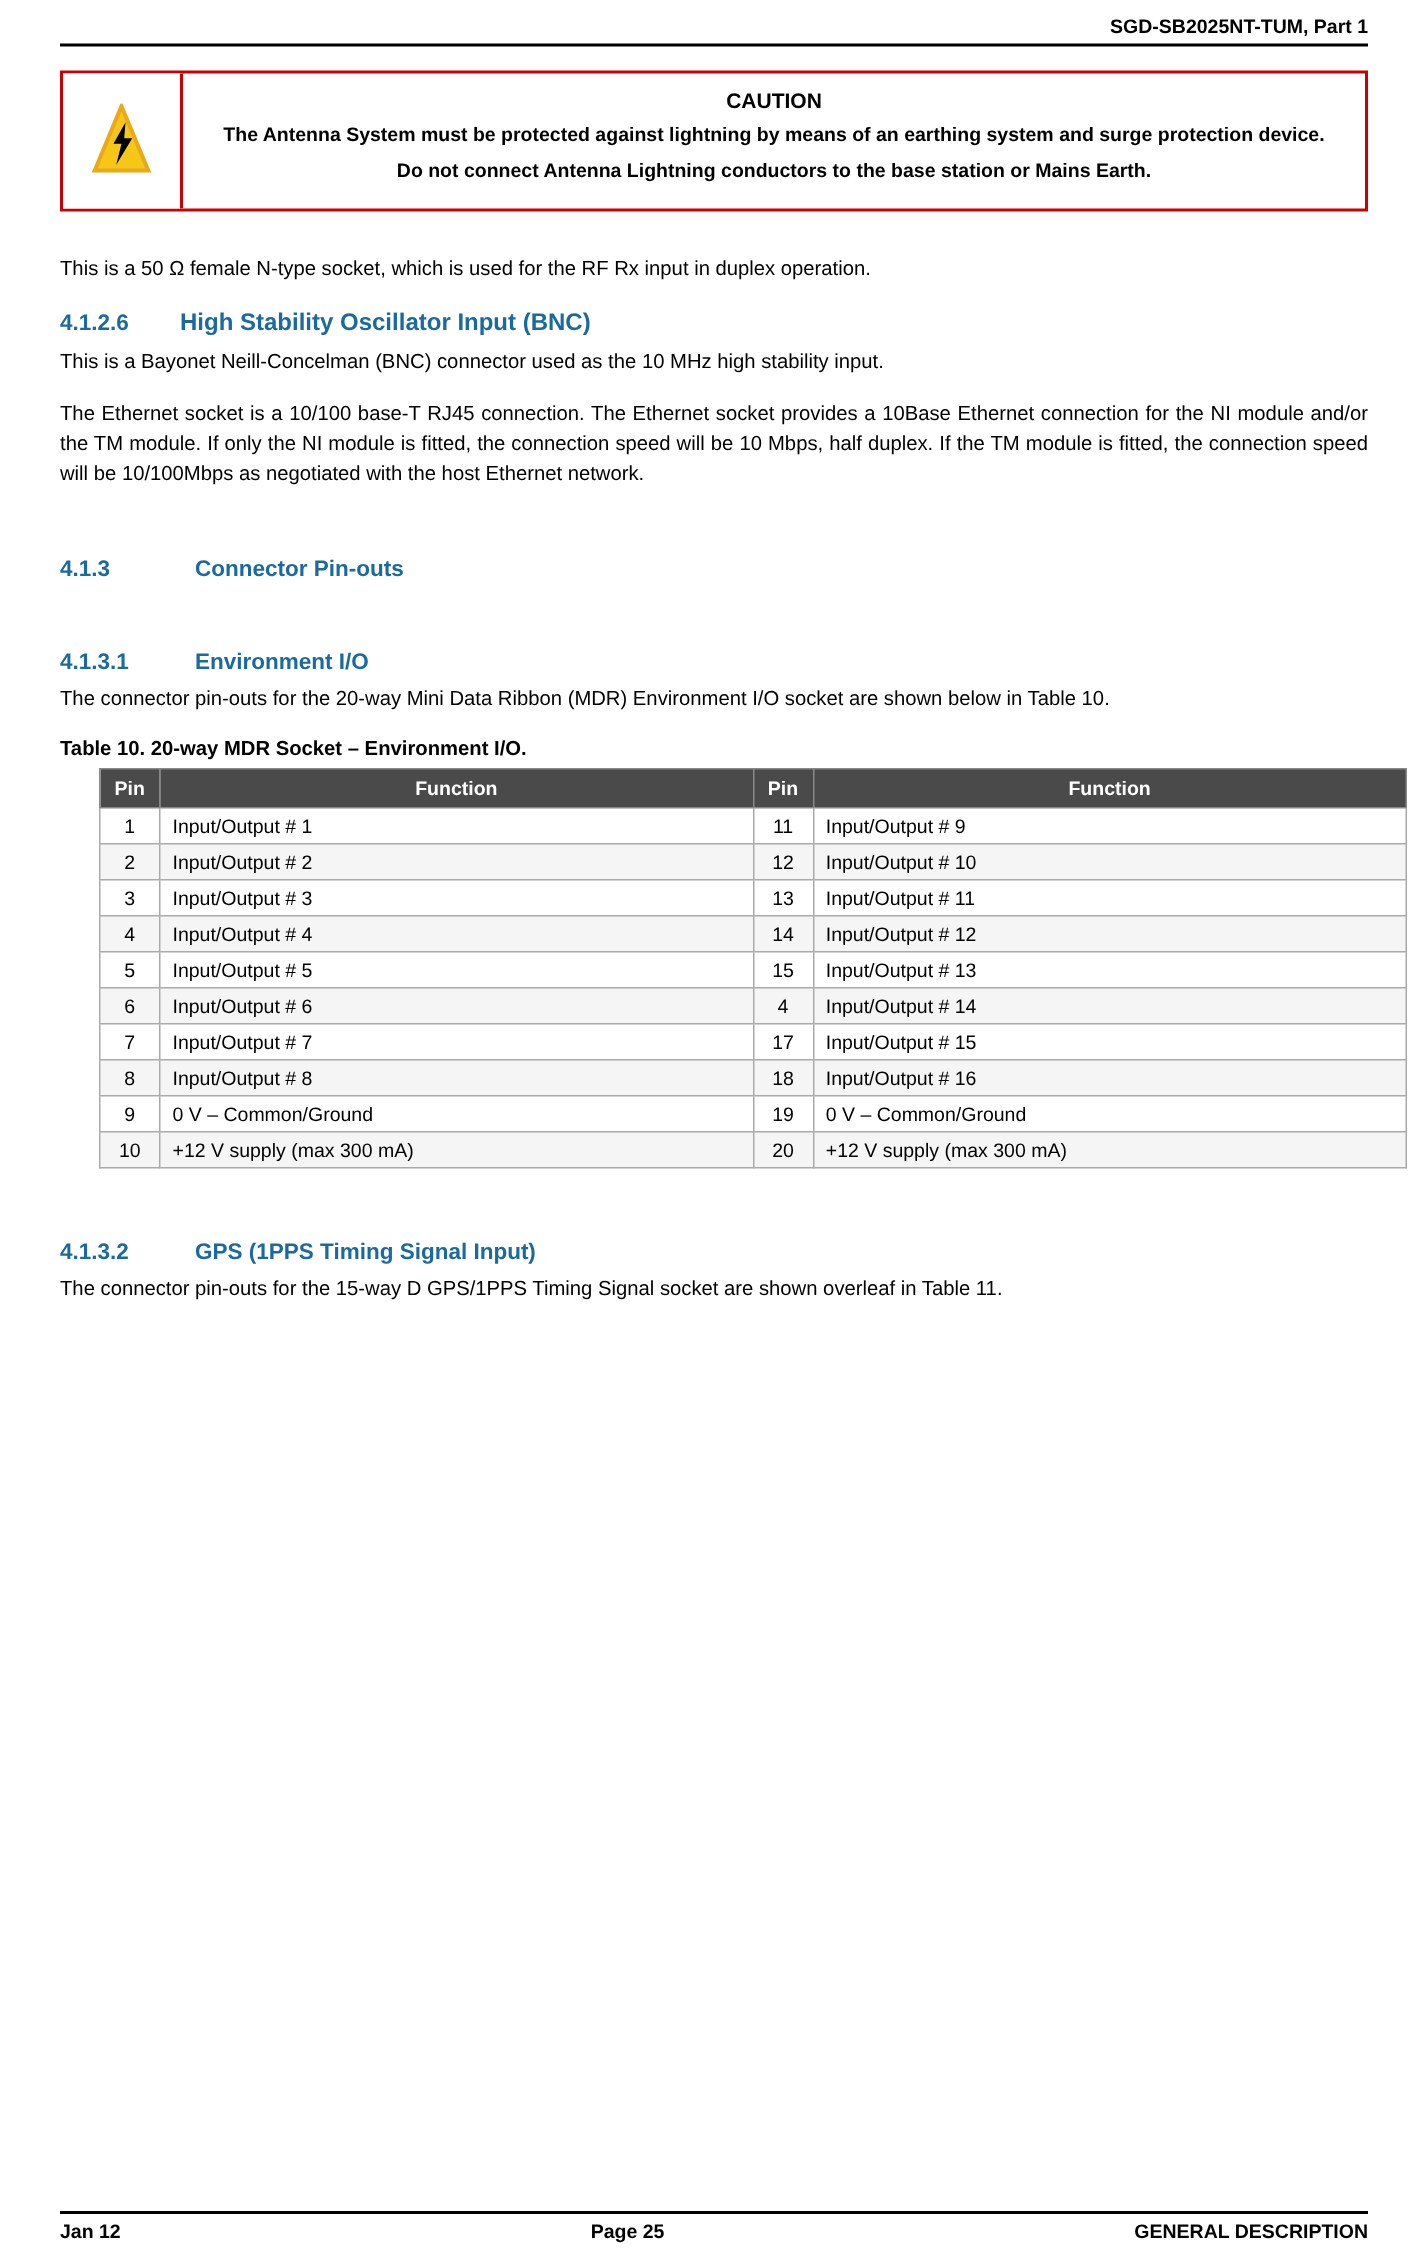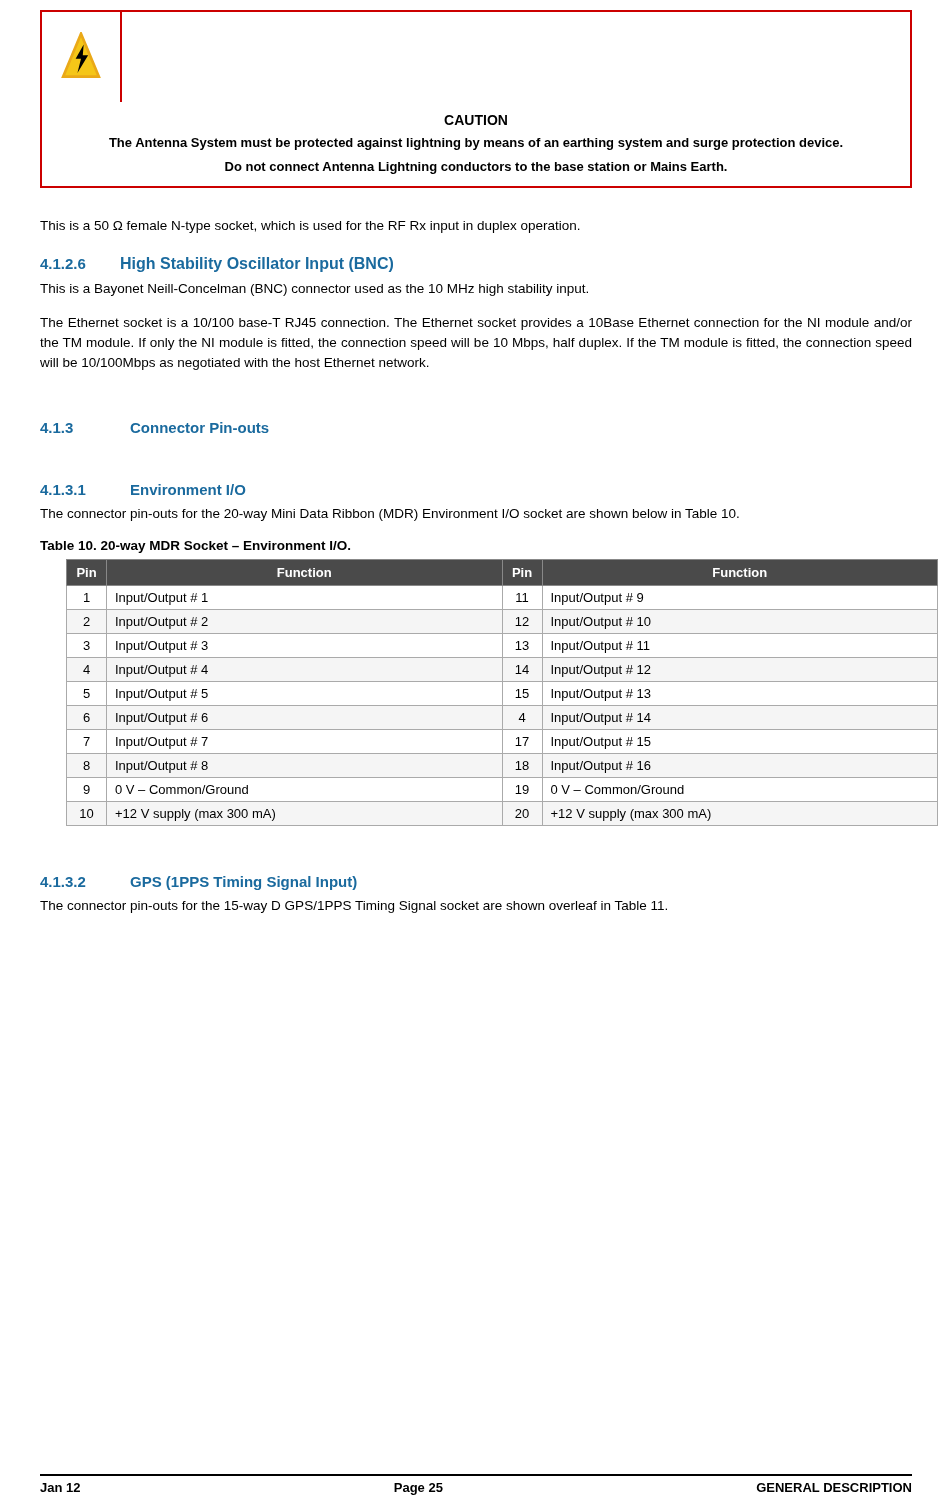--- a/index.html
+++ b/index.html
@@ -30,21 +30,21 @@
     }
     .page-header-title {
       font-size: 13px;
       font-weight: bold;
     }
 
     
     .caution-box {
       border: 2px solid #c00;
       display: flex;
-      flex-direction: column;
+      flex-direction: row;
       align-items: stretch;
       margin-bottom: 28px;
     }
     .caution-icon-cell {
       width: 80px;
       min-height: 90px;
       border-right: 2px solid #c00;
       display: flex;
       align-items: center;
       justify-content: center;
@@ -166,20 +166,23 @@
       font-weight: bold;
     }
 
     .inline-bold { font-weight: normal; }
   </style>
 </head>
 <body>
 
 <div class="page-wrapper">
 
+  <div class="page-header">
+    <span class="page-header-title">SGD-SB2025NT-TUM, Part 1</span>
+  </div>
 
   <div class="caution-box">
     <div class="caution-icon-cell">
       <svg class="lightning-icon" viewBox="0 0 44 56" fill="none" xmlns="http://www.w3.org/2000/svg">
 
         <polygon points="22,2 42,50 2,50" stroke="#e8a000" stroke-width="3" fill="#f5c000" opacity="0.9"></polygon>
 
         <path d="M25 14 L16 30 L22 30 L18 46 L30 26 L24 26 Z" fill="#000"></path>
       </svg>
     </div>

